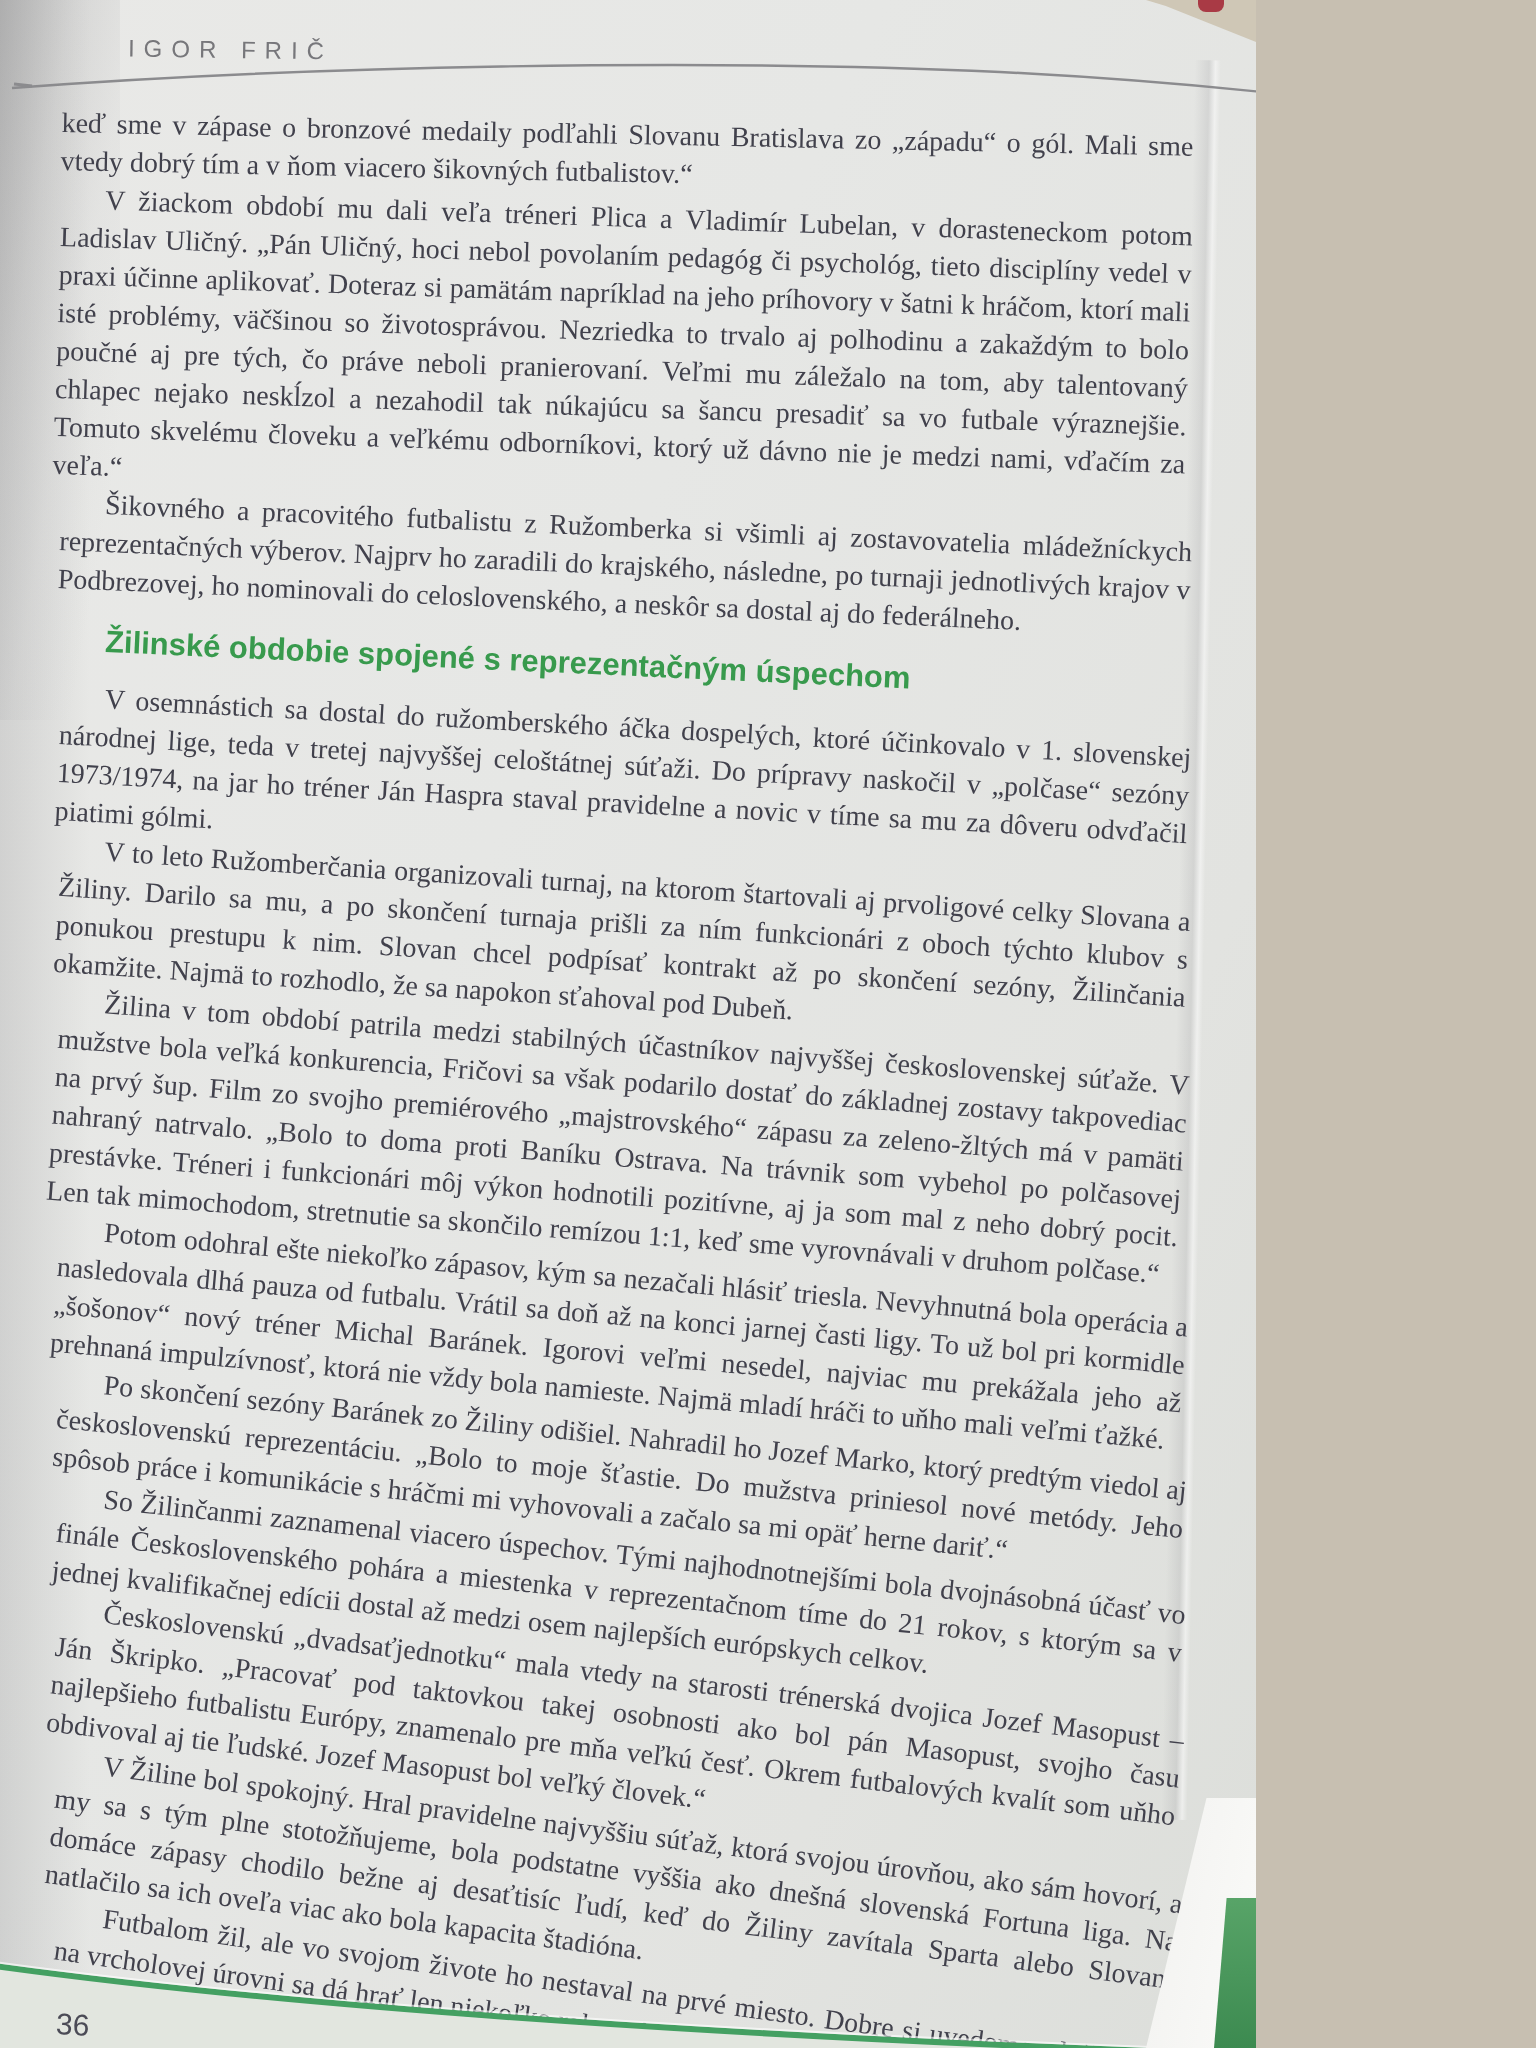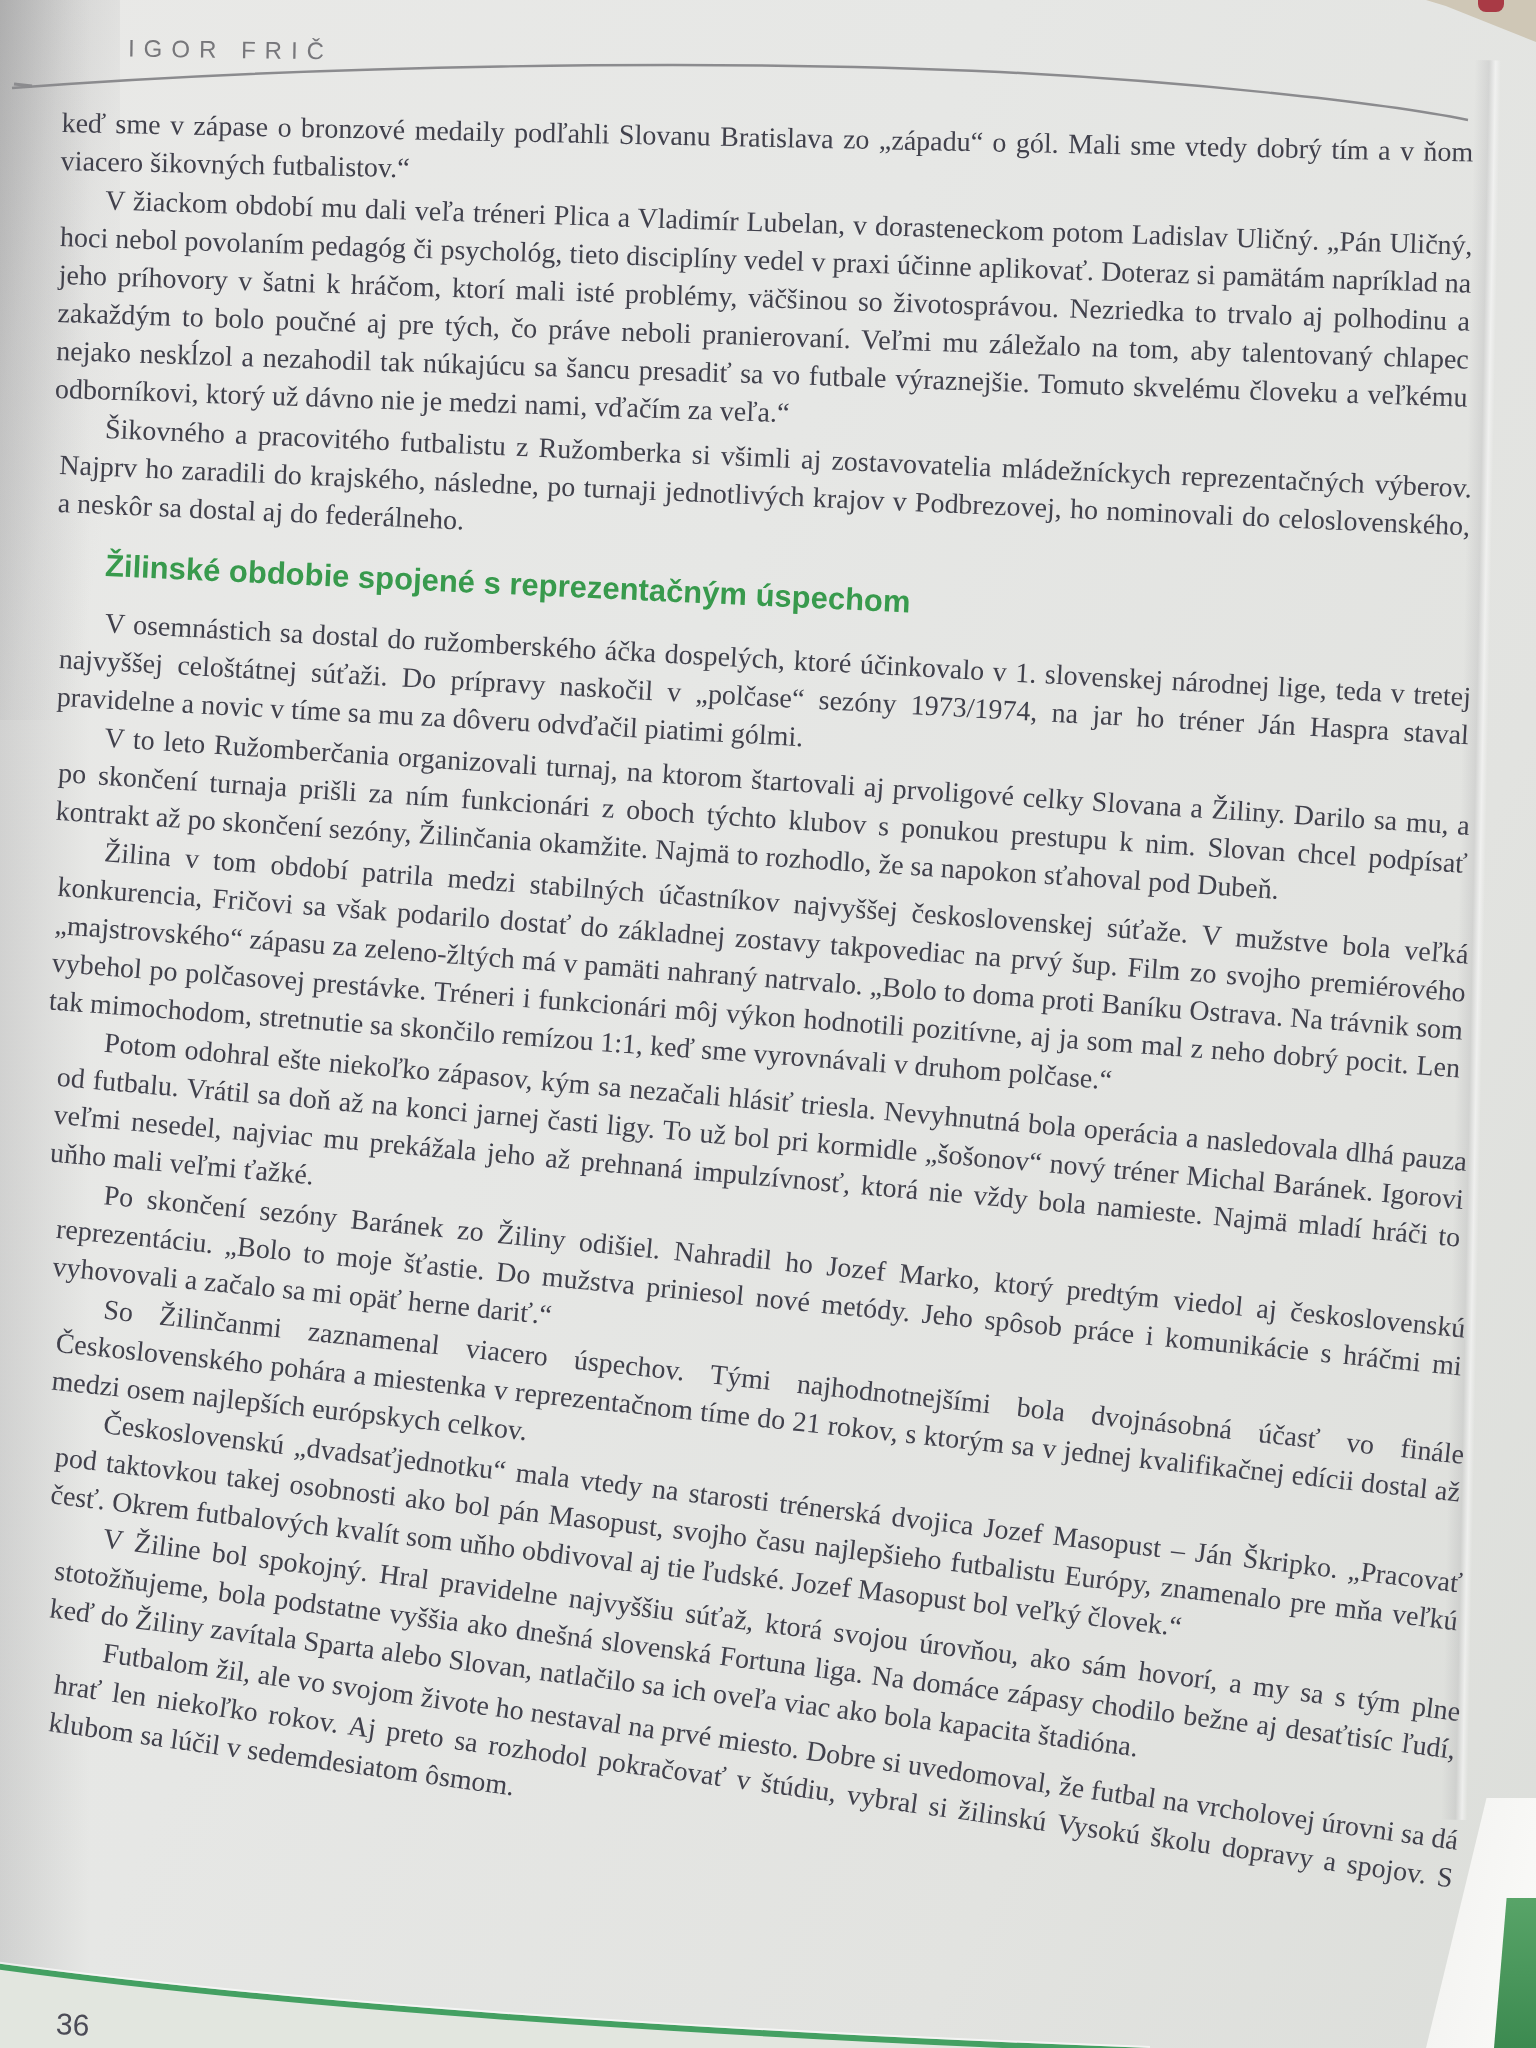--- a/index.html
+++ b/index.html
@@ -3,21 +3,21 @@
 <meta charset="utf-8">
 <style>
   html,body{margin:0;padding:0;}
   body{
     width:1536px;height:2048px;
     background:#c7bfb1;
     font-family:"Liberation Serif","DejaVu Serif",serif;
     overflow:hidden;
   }
   .photo{
-    position:relative;width:1536px;height:2048px;overflow:hidden;
+    position:relative;width:1256px;height:2048px;overflow:hidden;
     background:#c7bfb1;
   }
   
   .page{
     position:absolute;inset:0;
     background:linear-gradient(115deg,#e9e9e7 0%,#e6e7e5 40%,#e2e3e0 75%,#dcdeda 100%);
   }
   
   .page-stack{
     position:absolute;left:0;top:0;width:120px;height:720px;

